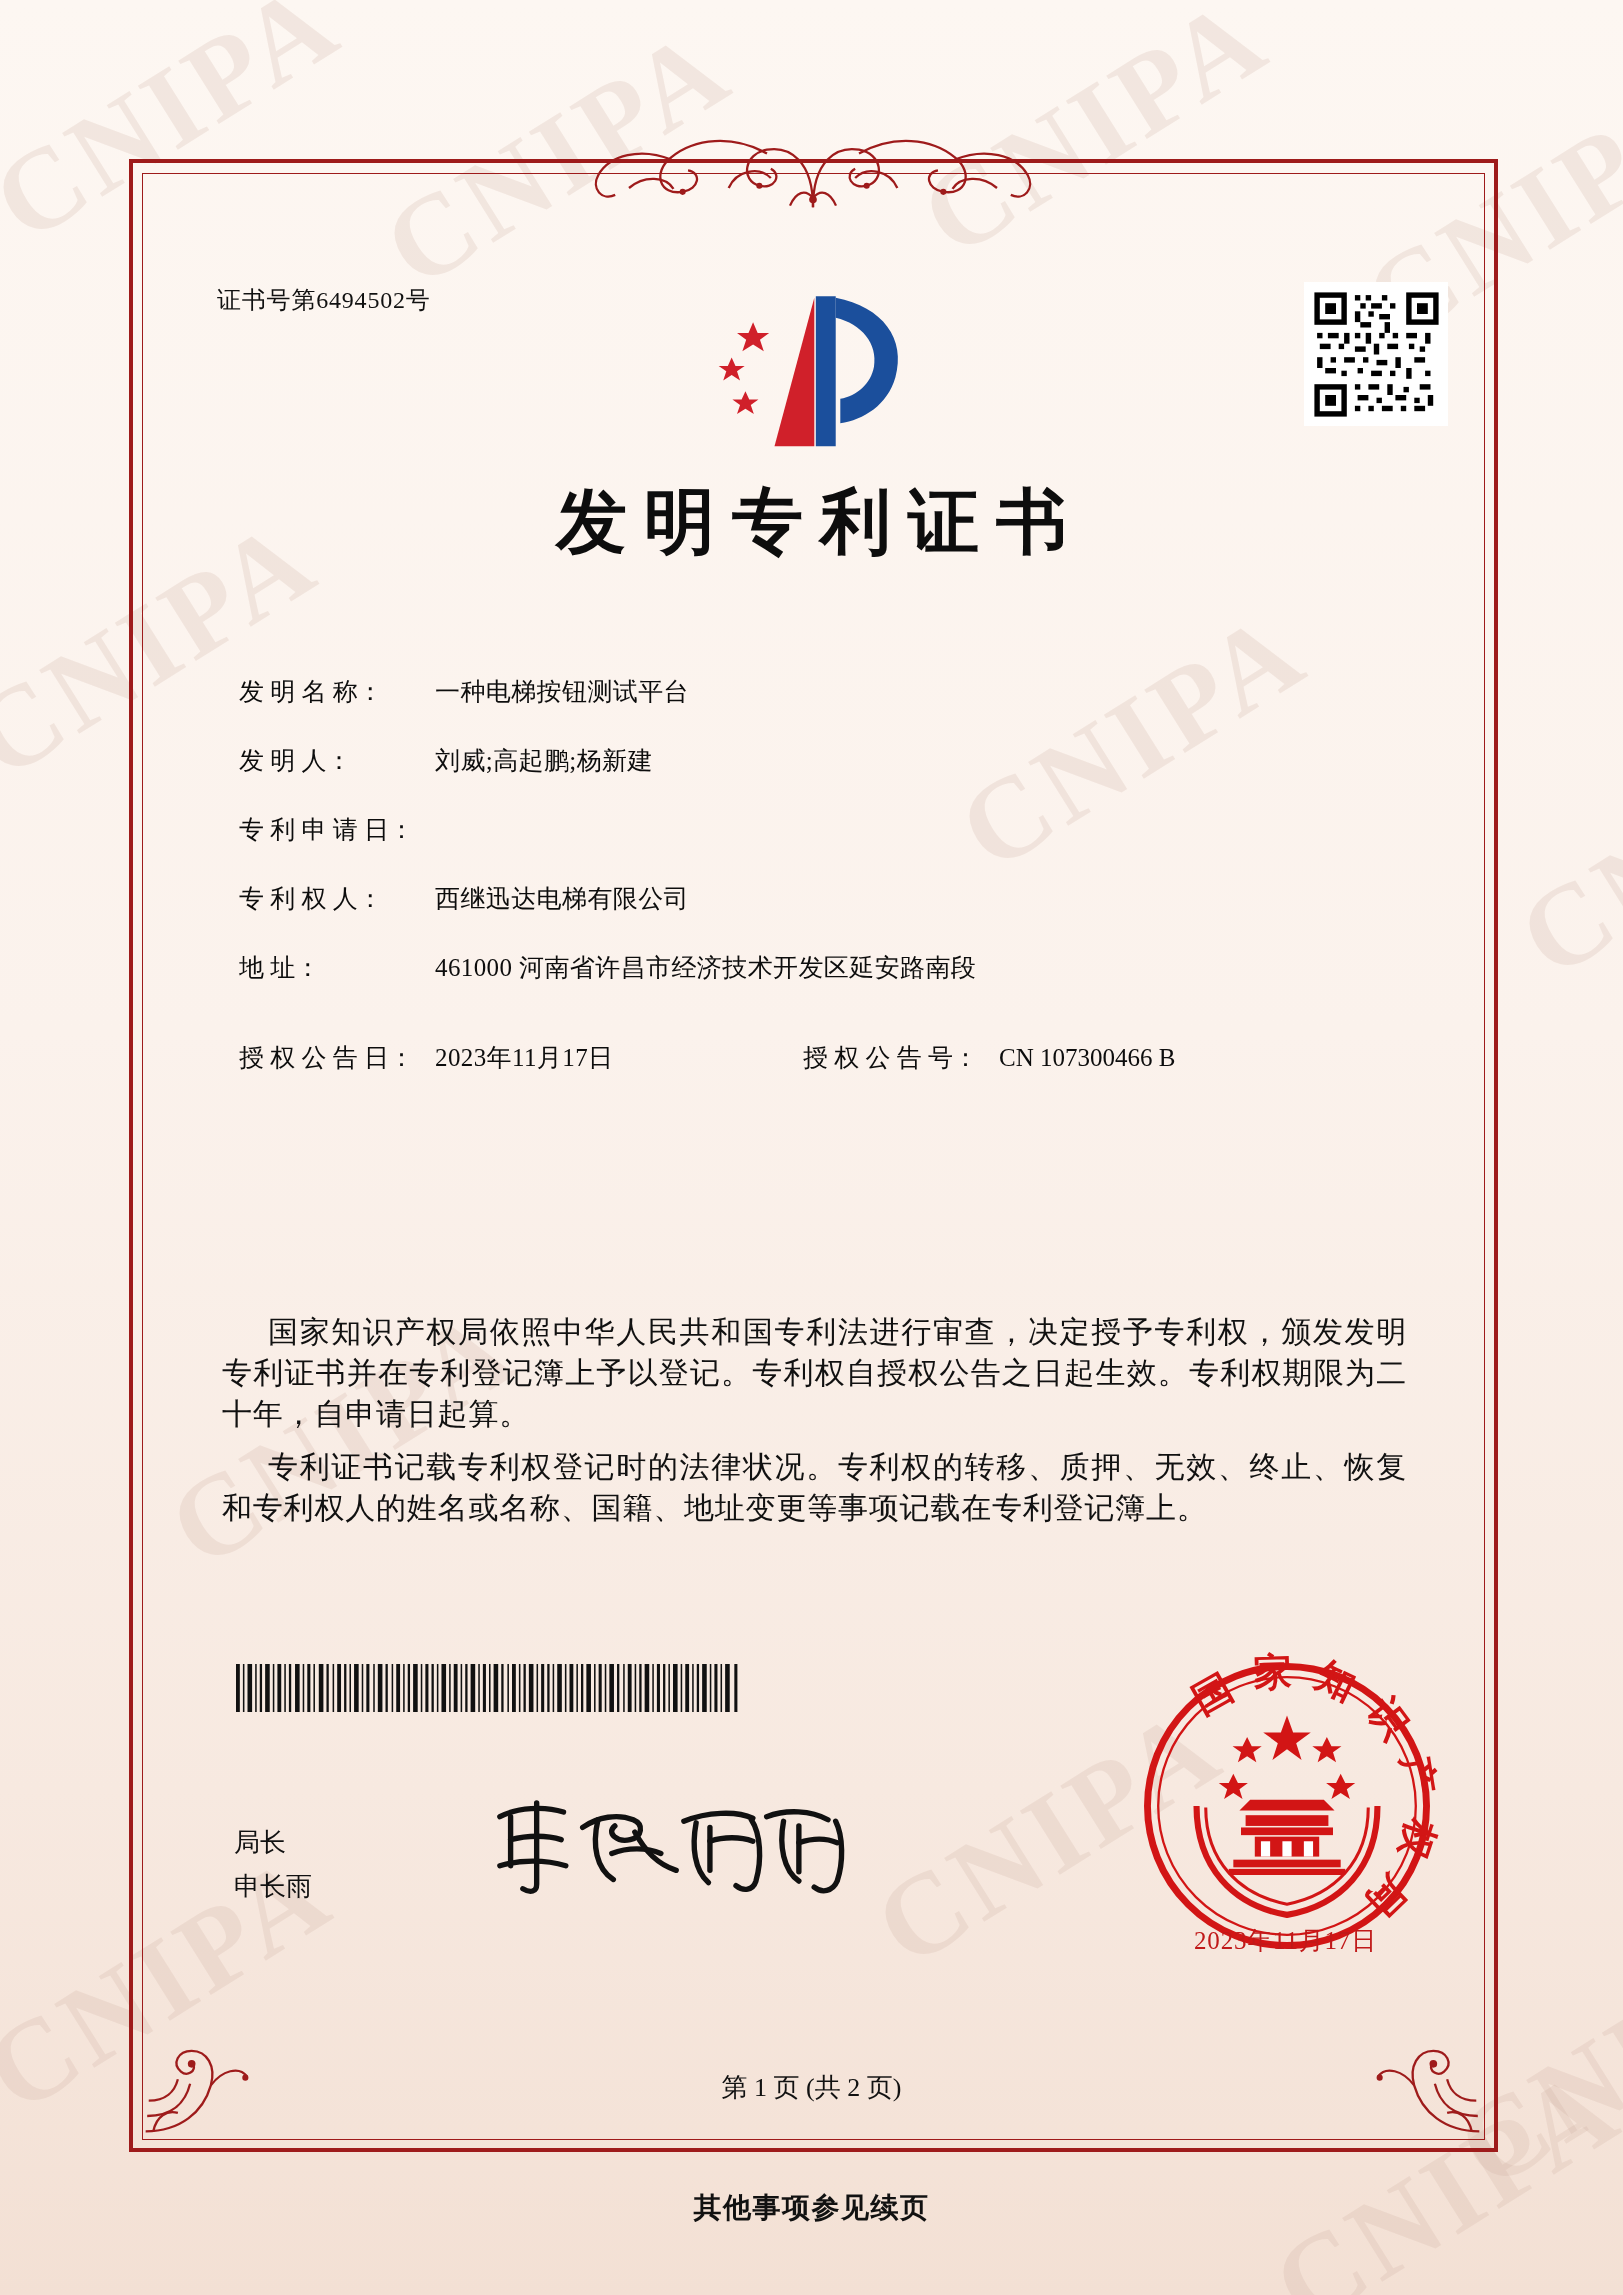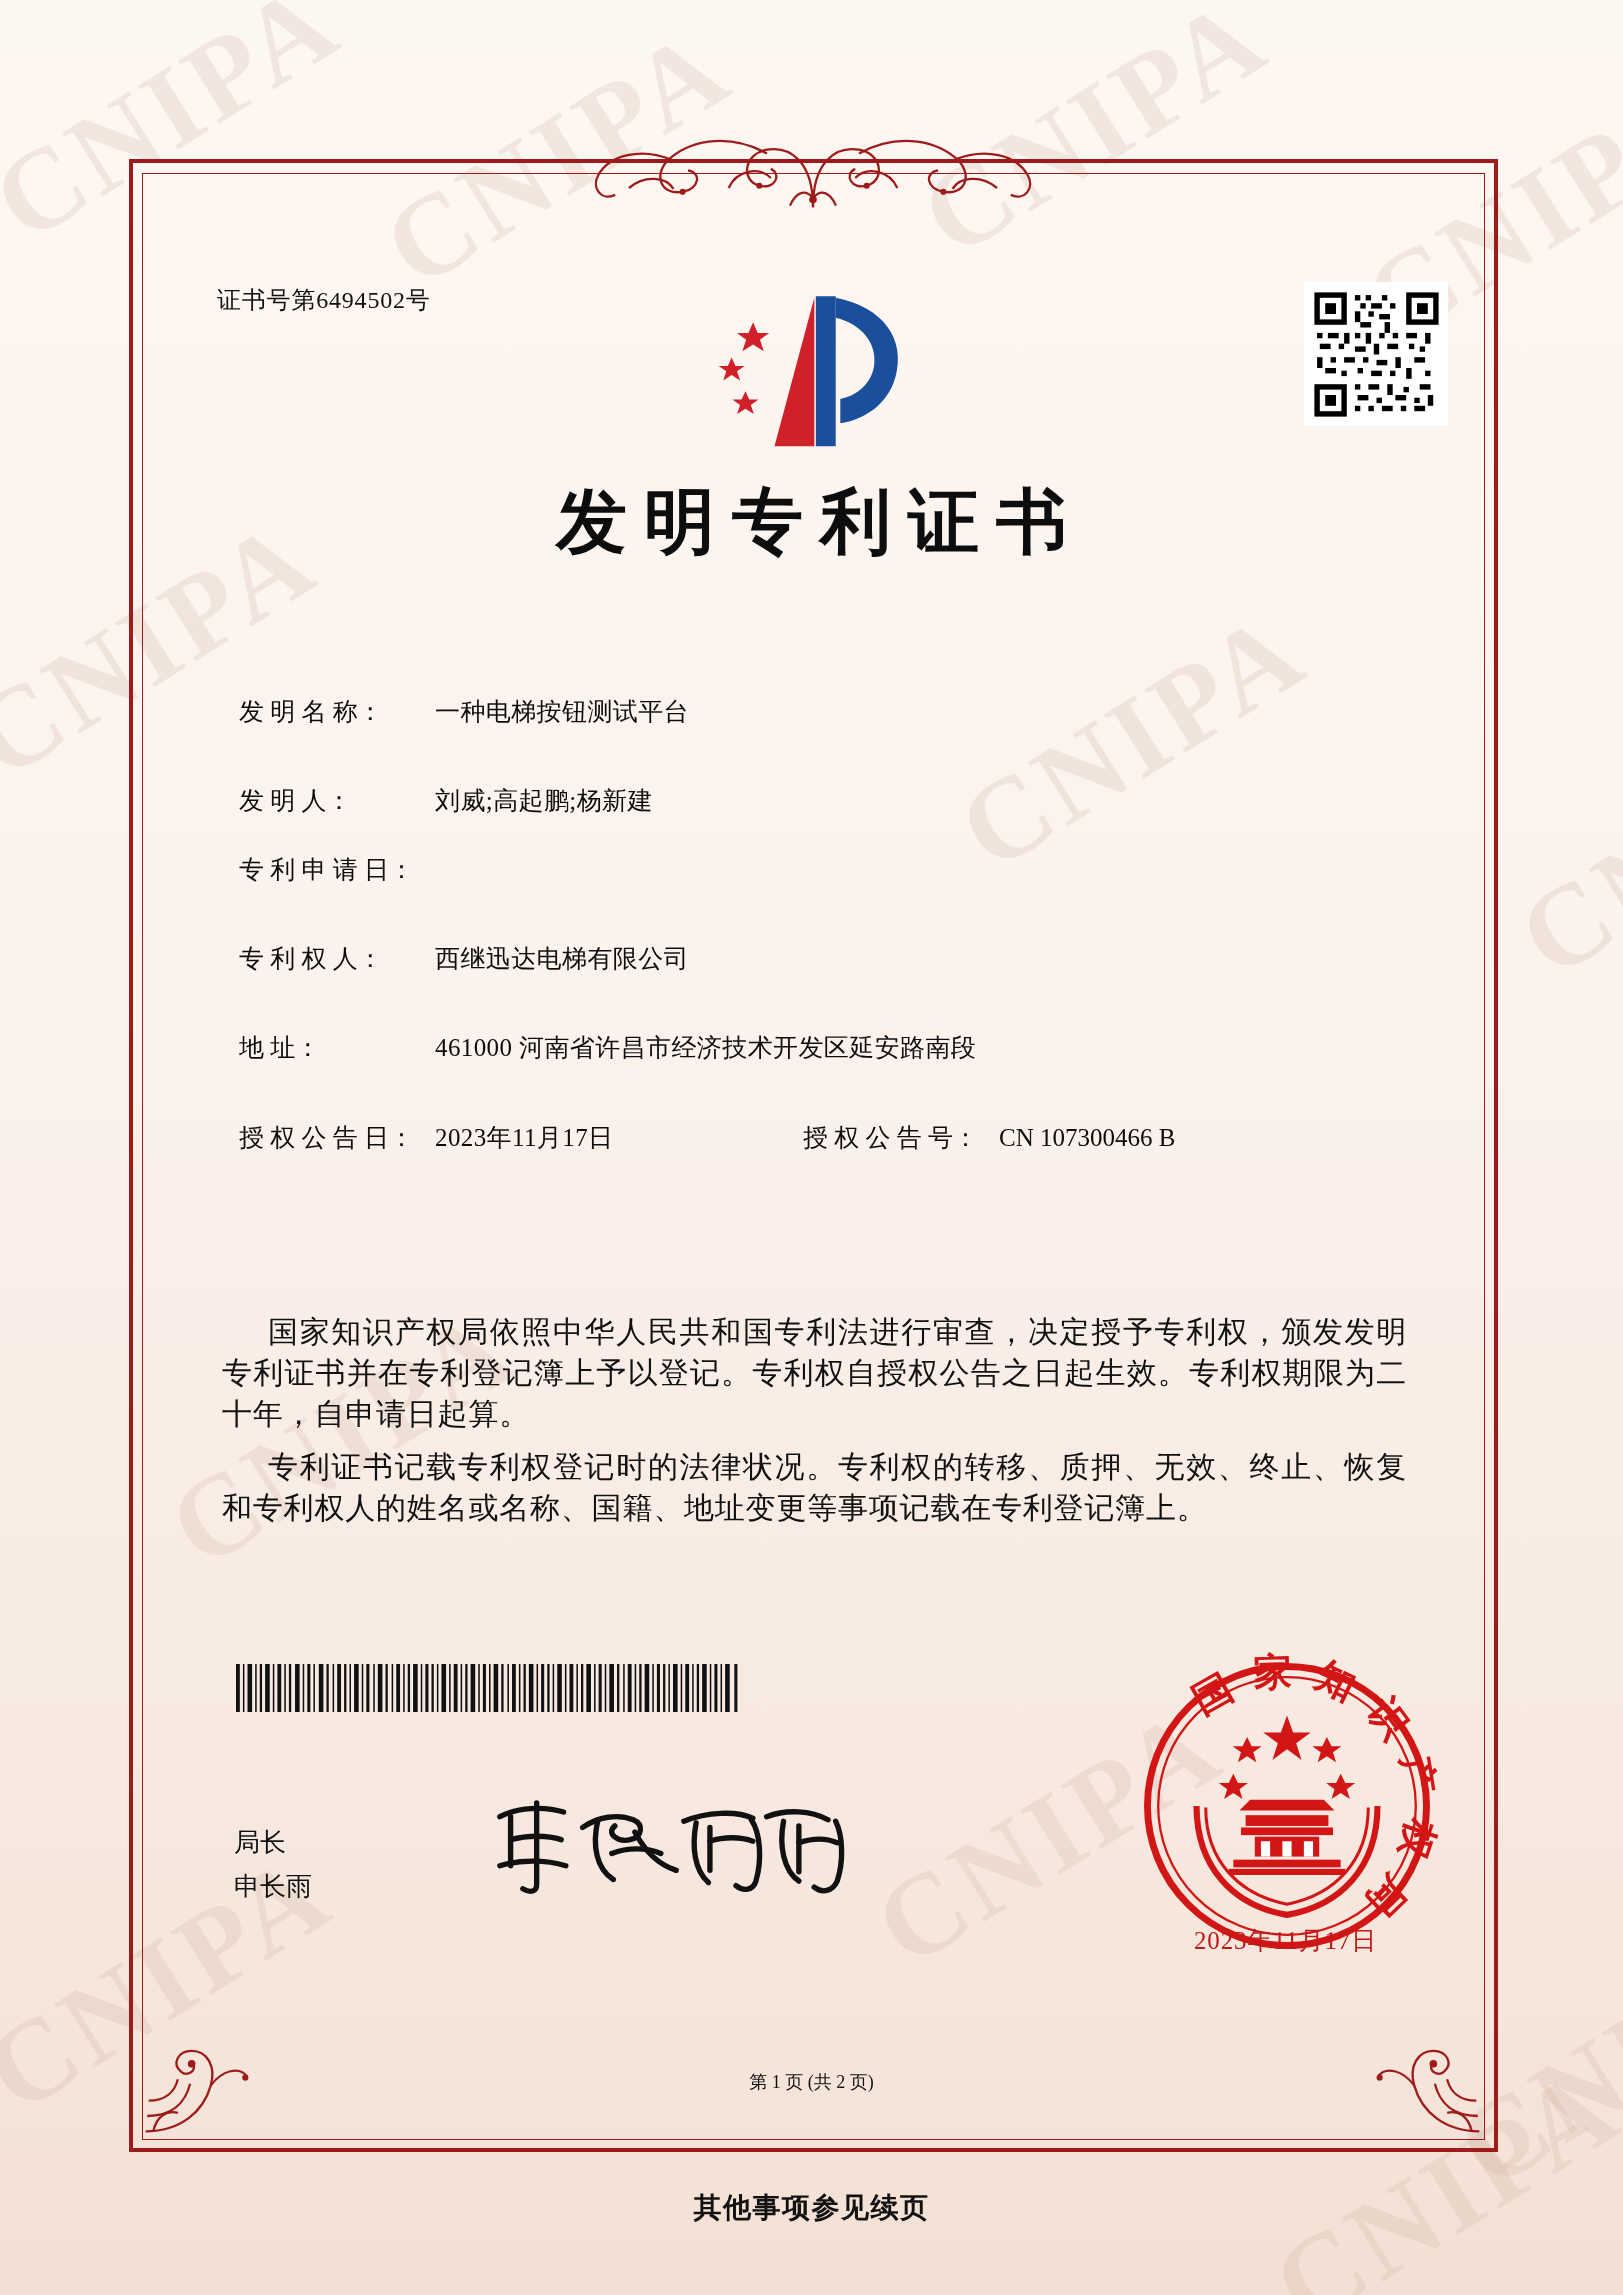--- a/index.html
+++ b/index.html
@@ -115,21 +115,20 @@
   }
   .row .lab {
     width: 196px;
     flex: 0 0 196px;
     letter-spacing: 0px;
     white-space: nowrap;
   }
   .row .val {
     flex: 1;
     letter-spacing: 0.4px;
-    margin-top: 20px;
   }
   .row.dual .lab { width: 196px; flex: 0 0 196px; }
   .row.dual .val { flex: 0 0 368px; }
   .row.dual .lab2 { flex: 0 0 196px; white-space: nowrap; margin-top: 21px; }
   .row.dual .val2 { flex: 1; }
 
   
   .paras {
     position: absolute;
     left: 222px;
@@ -191,21 +190,21 @@
     color: #c01919;
     letter-spacing: 0.8px;
   }
 
   
   .page-num {
     position: absolute;
     left: 0; right: 0;
     top: 2070px;
     text-align: center;
-    font-size: 18px;
+    font-size: 26px;
     color: #111;
   }
   .footer-note {
     position: absolute;
     left: 0; right: 0;
     top: 2189px;
     text-align: center;
     font-size: 28px;
     color: #111;
     letter-spacing: 1.5px;

